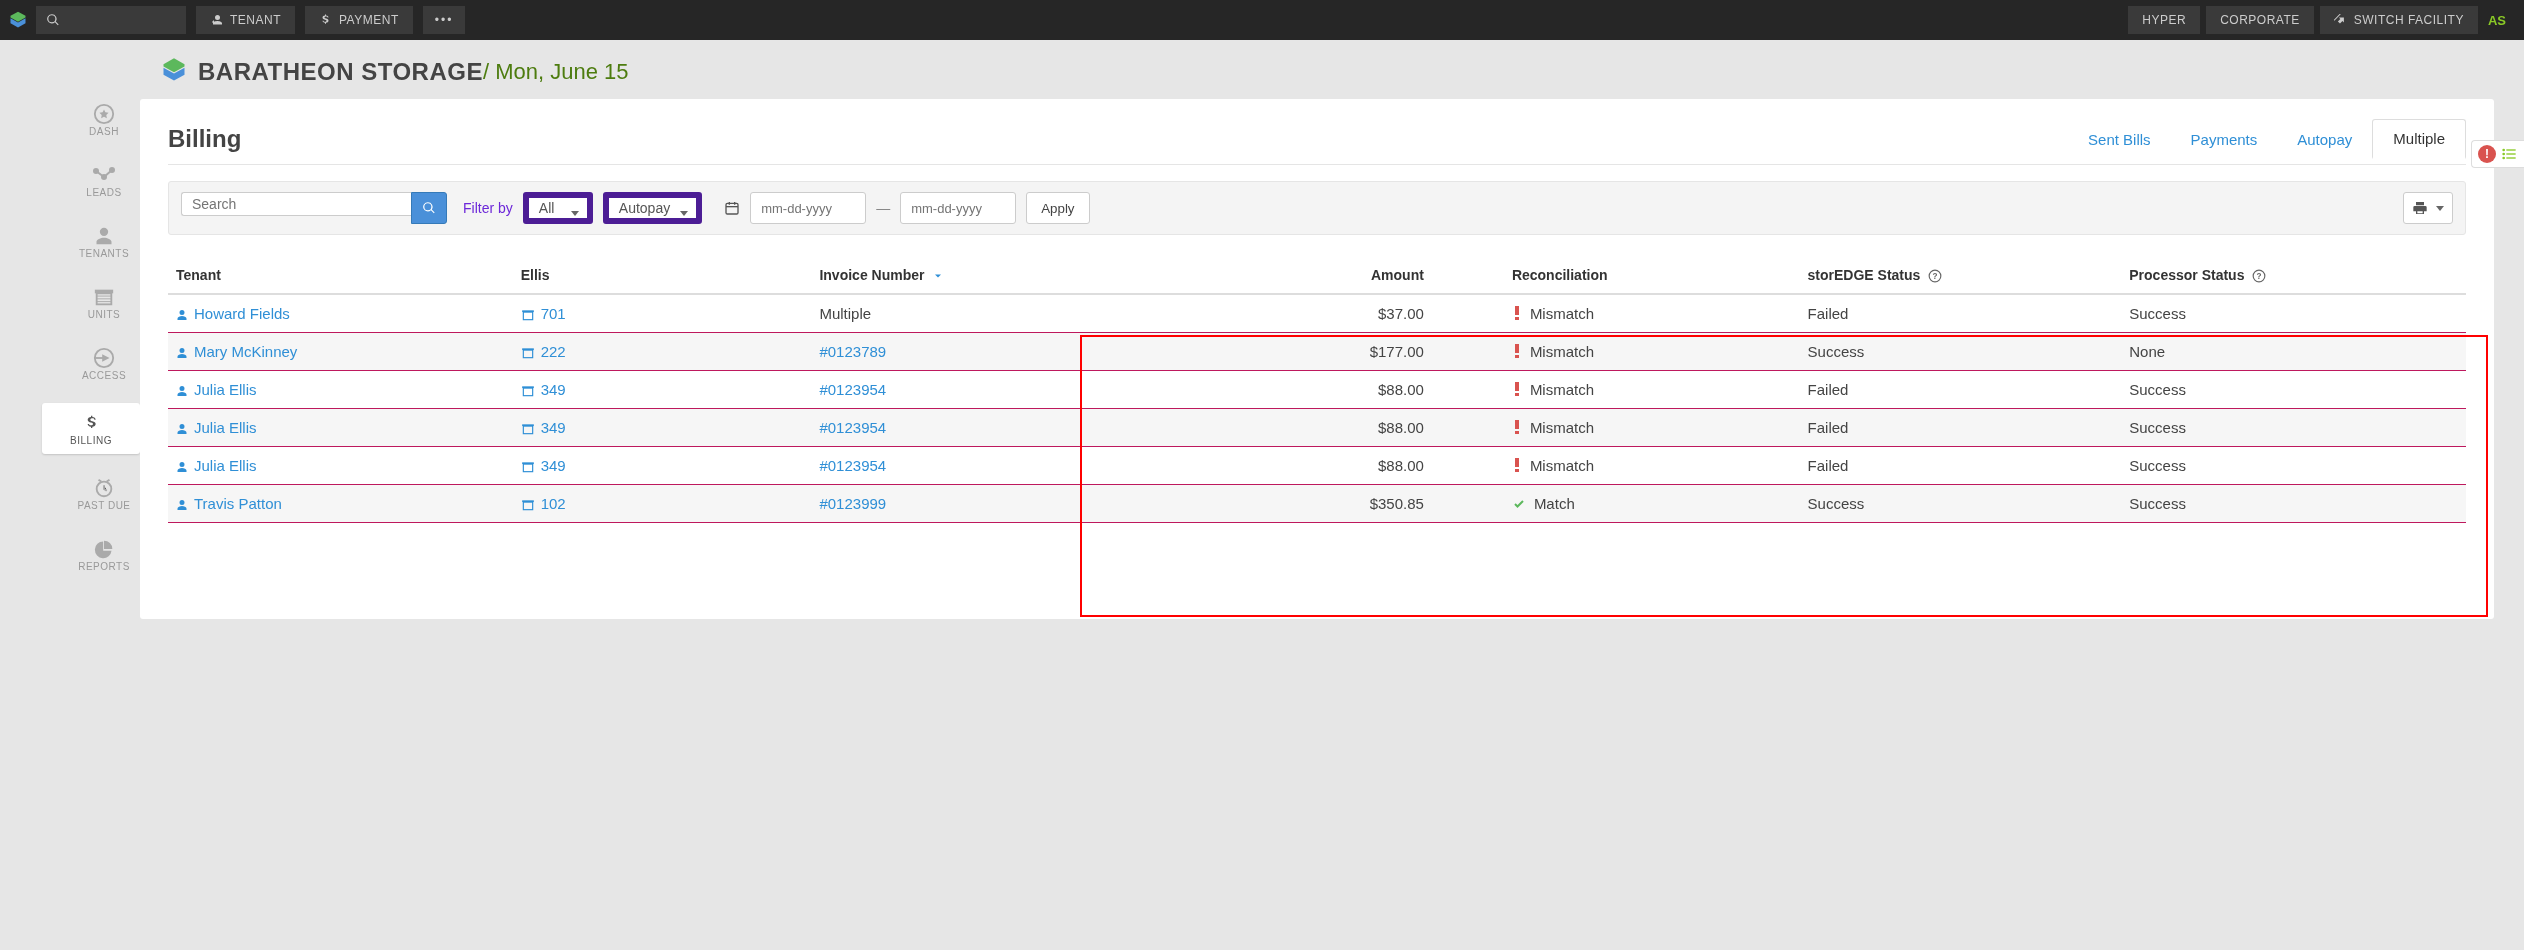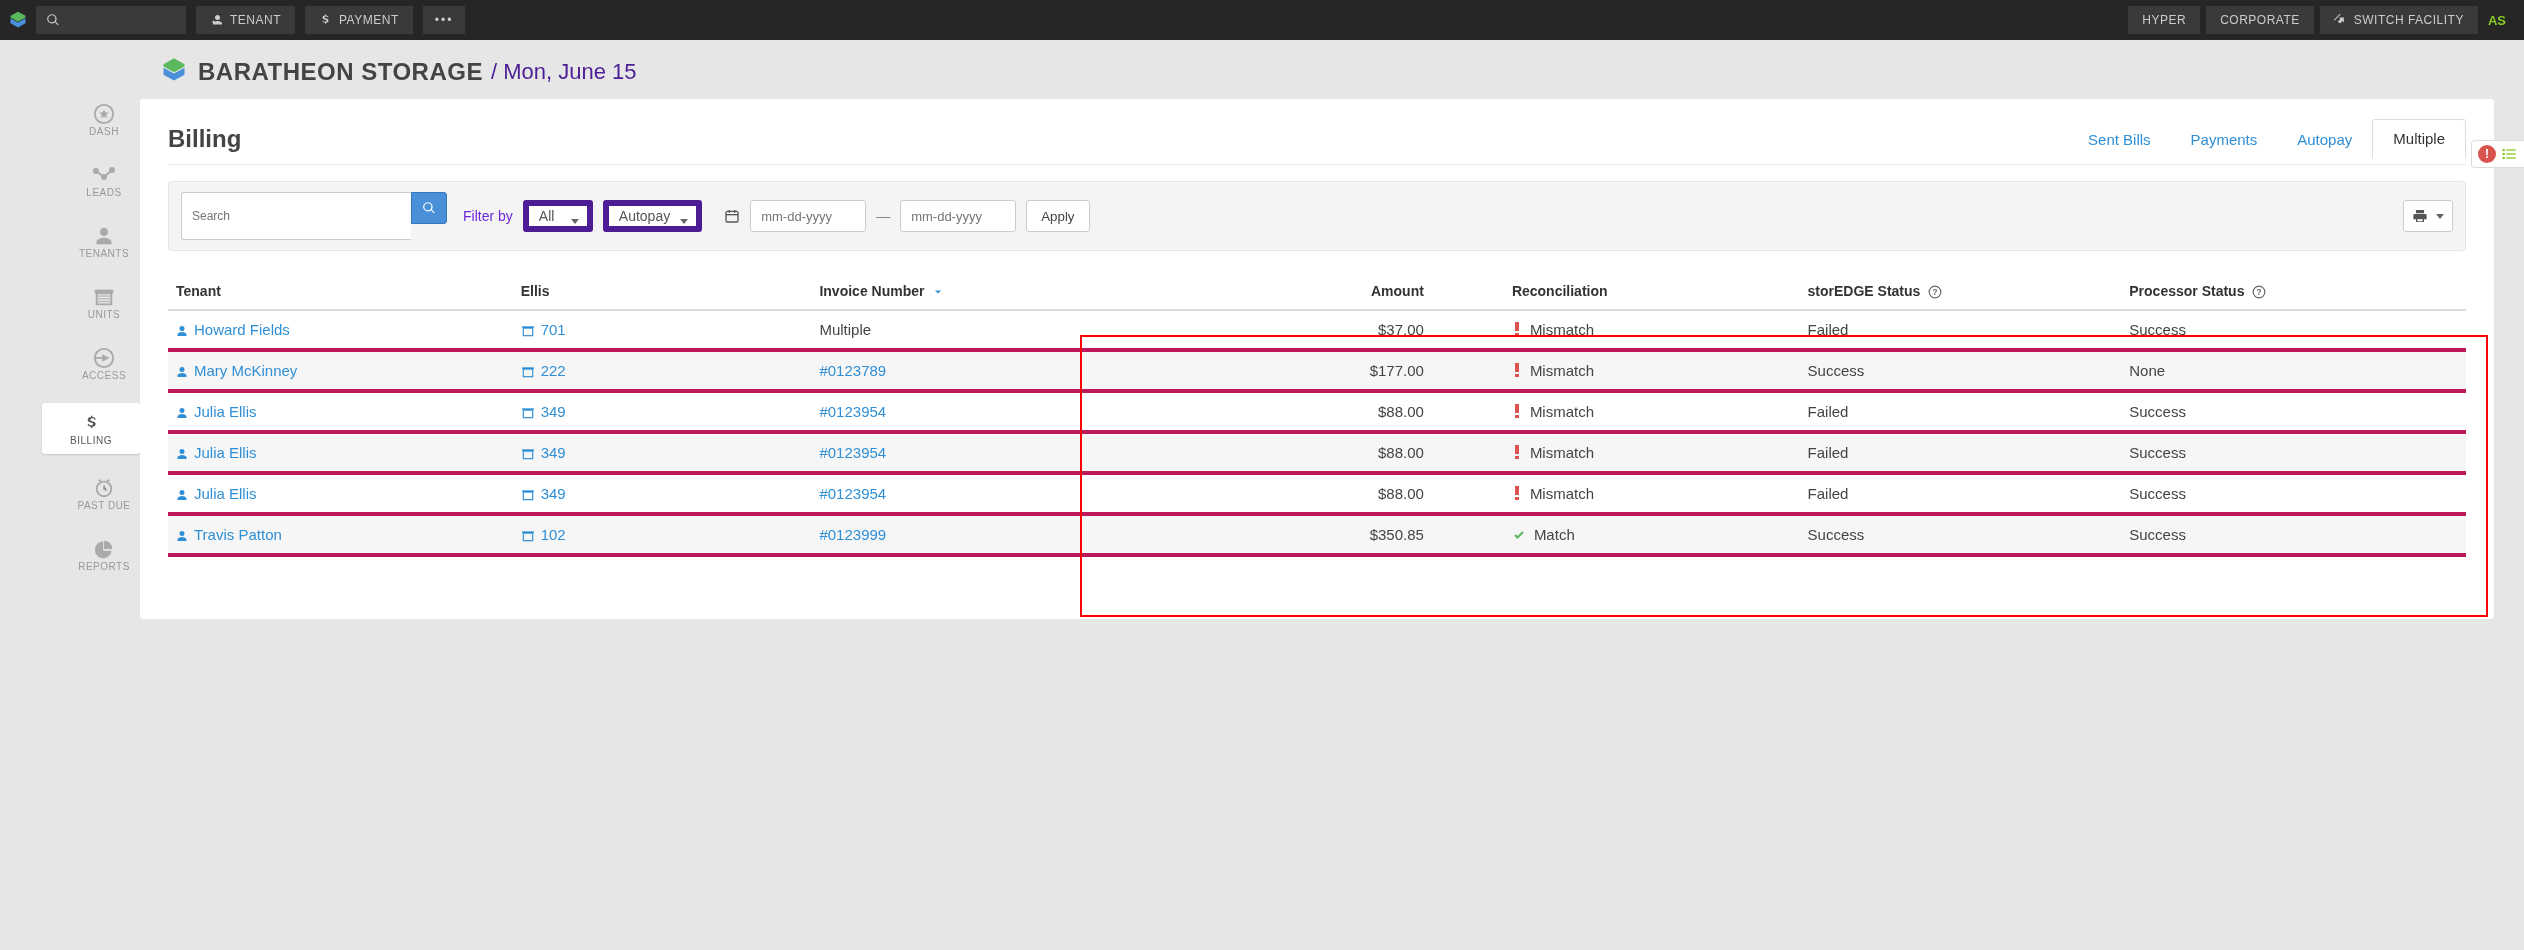--- a/index.html
+++ b/index.html
@@ -11,38 +11,38 @@
   .search-top svg{fill:#ccc}
   .btn-top{background:#3a3a3a;height:28px;display:flex;align-items:center;padding:0 14px;margin-left:10px;color:#ccc;font-size:12px;letter-spacing:.5px;cursor:pointer}
   .btn-top svg{margin-right:8px;fill:#ccc}
   .btn-top.more{padding:0 12px}
   .top-spacer{flex:1}
   .top-right .btn-top{margin-left:6px}
   .user-badge{color:#8ac926;padding:0 10px;font-weight:bold;font-size:13px}
   
   .page-header{display:flex;align-items:center;padding:16px 0 12px 160px}
   .page-header .title{font-size:24px;color:#444;font-weight:bold;letter-spacing:.5px}
-  .page-header .date{font-size:22px;color:#4c1d95;margin-left:8px}
+  .page-header .date{font-size:22px;color:#4d7c0f;}
   .logo-med{margin-right:10px}
   .sidebar{position:absolute;left:0;top:40px;bottom:0;width:140px;padding-top:58px;display:flex;flex-direction:column;align-items:flex-end}
   .side-item{display:flex;flex-direction:column;align-items:center;color:#999;font-size:10px;letter-spacing:.5px;margin-bottom:18px;cursor:pointer;width:72px;padding:4px 0}
   .side-item .ico{height:24px;display:flex;align-items:center;justify-content:center}
   .side-item.active{background:#fff;border-radius:3px;color:#555;padding:8px 0;width:98px;box-shadow:0 1px 2px rgba(0,0,0,.15)}
   .side-item.active svg path{fill:#555!important}
   
   .panel{background:#fff;margin-left:140px;margin-right:30px;border-radius:3px;padding:20px 28px 40px;min-height:520px;position:relative}
   .panel-header{display:flex;align-items:center;border-bottom:1px solid #e5e5e5;padding-bottom:6px}
   .panel-header h1{font-size:24px;color:#444;font-weight:600}
   .tabs{margin-left:auto;display:flex;align-items:flex-end}
   .tab{padding:10px 20px;color:#2f8fd6;font-size:15px;cursor:pointer}
   .tab.active{color:#333;border:1px solid #ddd;border-bottom:2px solid #fff;border-radius:3px 3px 0 0;margin-bottom:-1px}
   
   .filter-bar{background:#f4f4f4;border:1px solid #e5e5e5;border-radius:3px;margin-top:16px;padding:10px 12px;display:flex;align-items:center;gap:10px}
   .search-group{display:flex}
-  .search-group input{border:1px solid #ccc;border-right:none;border-radius:3px 0 0 3px;height:48px;padding:0 10px;width:230px;font-size:12px;color:#888}
+  .search-group input{border:1px solid #ccc;border-right:none;border-radius:3px 0 0 3px;height:24px;padding:0 10px;width:230px;font-size:14px;color:#888}
   .search-group .sbtn{width:36px;height:32px;background:#4a90d9;border:1px solid #357ab8;border-radius:0 3px 3px 0;display:flex;align-items:center;justify-content:center;cursor:pointer}
   .search-group .sbtn svg{fill:#fff}
   .filter-lbl{color:#6d28d9;margin-left:6px}
   .dropdown{border:6px solid #4c1d95;border-radius:3px;background:#fff;height:32px;padding:0 26px 0 10px;position:relative;color:#555;display:flex;align-items:center;cursor:pointer;min-width:70px}
   .dropdown::after{content:"";position:absolute;right:8px;top:13px;border-left:4px solid transparent;border-right:4px solid transparent;border-top:5px solid #666}
   .date-ico{color:#555;margin-left:12px}
   .date-ico svg{display:block}
   .date-input{border:1px solid #ccc;border-radius:3px;height:32px;padding:0 10px;width:116px;color:#888;font-size:13px}
   .dash{color:#888}
   .apply-btn{border:1px solid #ccc;border-radius:3px;height:32px;padding:0 14px;background:#fff;cursor:pointer;color:#444}
@@ -50,21 +50,21 @@
   .print-group{border:1px solid #ccc;border-radius:3px;height:32px;display:flex;align-items:center;padding:0 8px;background:#fff;cursor:pointer}
   .print-group svg{fill:#555}
   .print-group::after{content:"";margin-left:8px;border-left:4px solid transparent;border-right:4px solid transparent;border-top:5px solid #666}
   
   .tbl{width:100%;margin-top:22px;border-collapse:collapse}
   .tbl th{text-align:left;font-weight:bold;color:#333;padding:10px 8px;border-bottom:2px solid #ddd;font-size:14px}
   .tbl th.num{text-align:right}
   .sorted{color:#2f8fd6;cursor:pointer}
   .sorted svg{vertical-align:middle;margin-left:4px}
   .help-ico{display:inline-flex;vertical-align:middle;margin-left:4px}
-  .tbl td{padding:10px 8px;border-bottom:4px solid #be185d;color:#444;font-size:15px}
+  .tbl td{padding:10px 8px;border-bottom:1px solid #be185d;color:#444;font-size:15px}
   .tbl tr:nth-child(even) td{background:#f6f6f6}
   .link{color:#2f8fd6;cursor:pointer}
   .lk-ico{display:inline-flex;margin-right:6px;vertical-align:-2px}
   .num{text-align:right}
   .rec-ico{display:inline-flex;margin-right:8px;vertical-align:-1px}
   
   .annot{position:absolute;border:2px solid red;pointer-events:none}
   
   .float-alert{position:fixed;right:0;top:140px;display:flex;align-items:center;background:#fff;border:1px solid #ddd;border-right:none;border-radius:4px 0 0 4px;padding:4px 6px}
   .float-alert .bang{background:#d9534f;color:#fff;width:18px;height:18px;border-radius:50%;display:flex;align-items:center;justify-content:center;font-size:12px;font-weight:bold;margin-right:4px}

